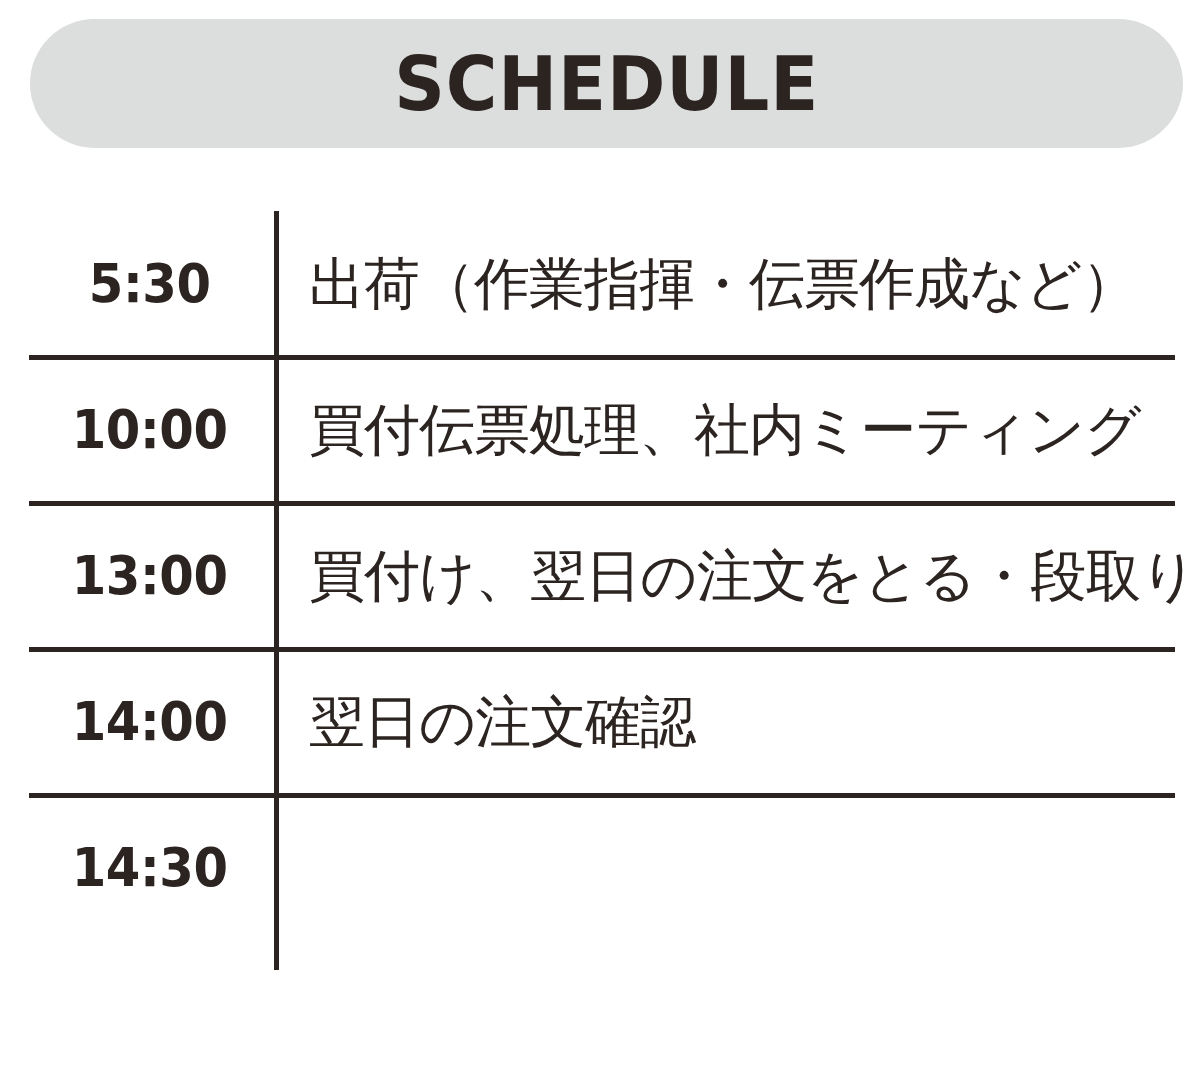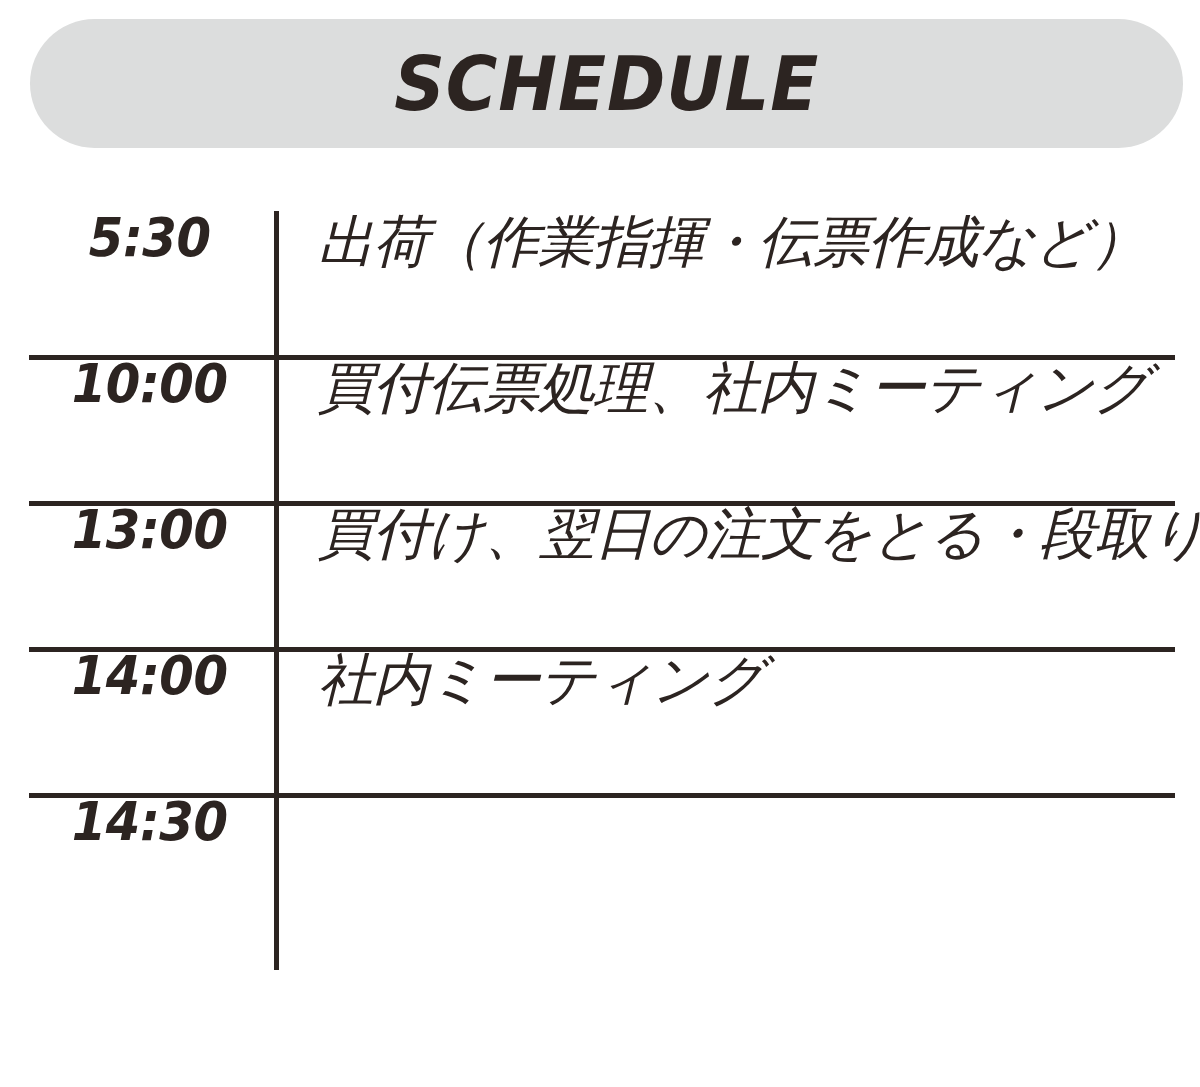--- a/index.html
+++ b/index.html
@@ -14,21 +14,20 @@
     -webkit-font-smoothing: antialiased;
   }
 
   .page {
     position: relative;
     width: 1200px;
     height: 970px;
     background: #ffffff;
     overflow: hidden;
     box-sizing: border-box;
-    font-style: italic;
   }
 
   
   .header-pill {
     position: absolute;
     left: 30px;
     top: 19px;
     width: 1153px;
     height: 129px;
     background: #dcdddd;
@@ -74,20 +73,21 @@
   .rows {
     position: absolute;
     left: 0;
     top: 0;
     width: 1146px;
   }
 
   .row {
     position: relative;
     display: flex;
+    align-items: center;
     height: 146px;
     box-sizing: border-box;
   }
 
   
   .row + .row::before {
     content: "";
     position: absolute;
     left: 0;
     top: -2px;
@@ -107,21 +107,21 @@
     line-height: 1;
     letter-spacing: -0.5px;
     transform: scaleX(0.92);
     box-sizing: border-box;
     padding-right: 4px;
     white-space: nowrap;
   }
 
   .row-task {
     flex: 1 1 auto;
-    padding-left: 44px;
+    padding-left: 35px;
     color: #2c2421;
     font-family: "DejaVu Sans", "Liberation Sans", sans-serif;
     font-weight: 400;
     font-size: 56px;
     line-height: 1.1;
     letter-spacing: -1px;
     white-space: nowrap;
     box-sizing: border-box;
   }
 </style>
@@ -151,21 +151,21 @@
       </div>
 
 
       <div class="row">
         <div class="row-time">13:00</div>
         <div class="row-task">買付け、翌日の注文をとる・段取り</div>
       </div>
 
       <div class="row">
         <div class="row-time">14:00</div>
-        <div class="row-task">社内ミーティング</div>
+        <div class="row-task">翌日の注文確認</div>
       </div>
 
       <div class="row">
         <div class="row-time">14:30</div>
       </div>
 
     </div>
   </div>
 
 </div>

